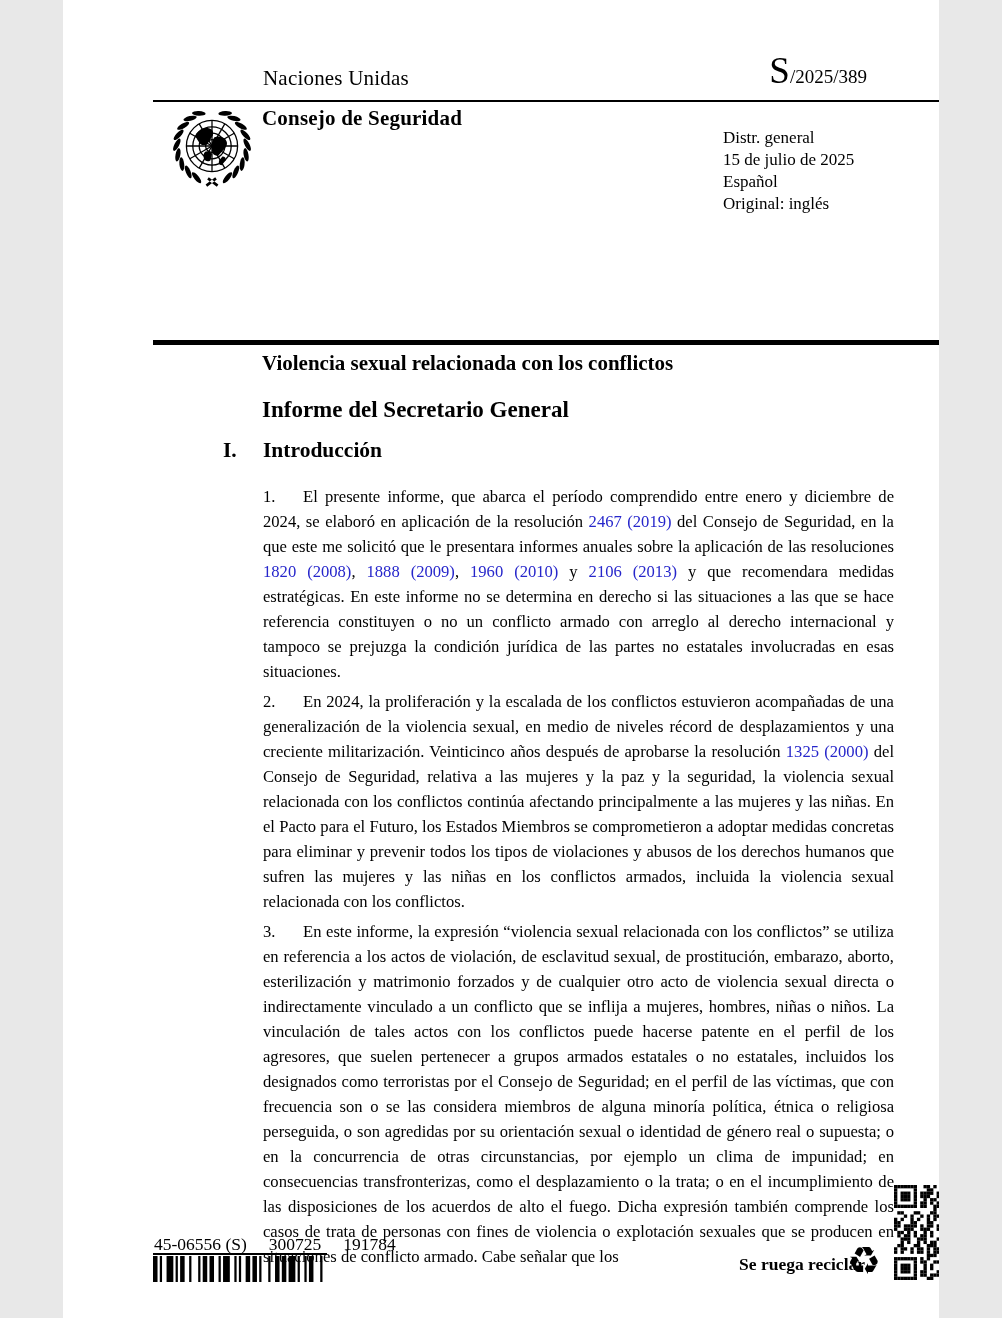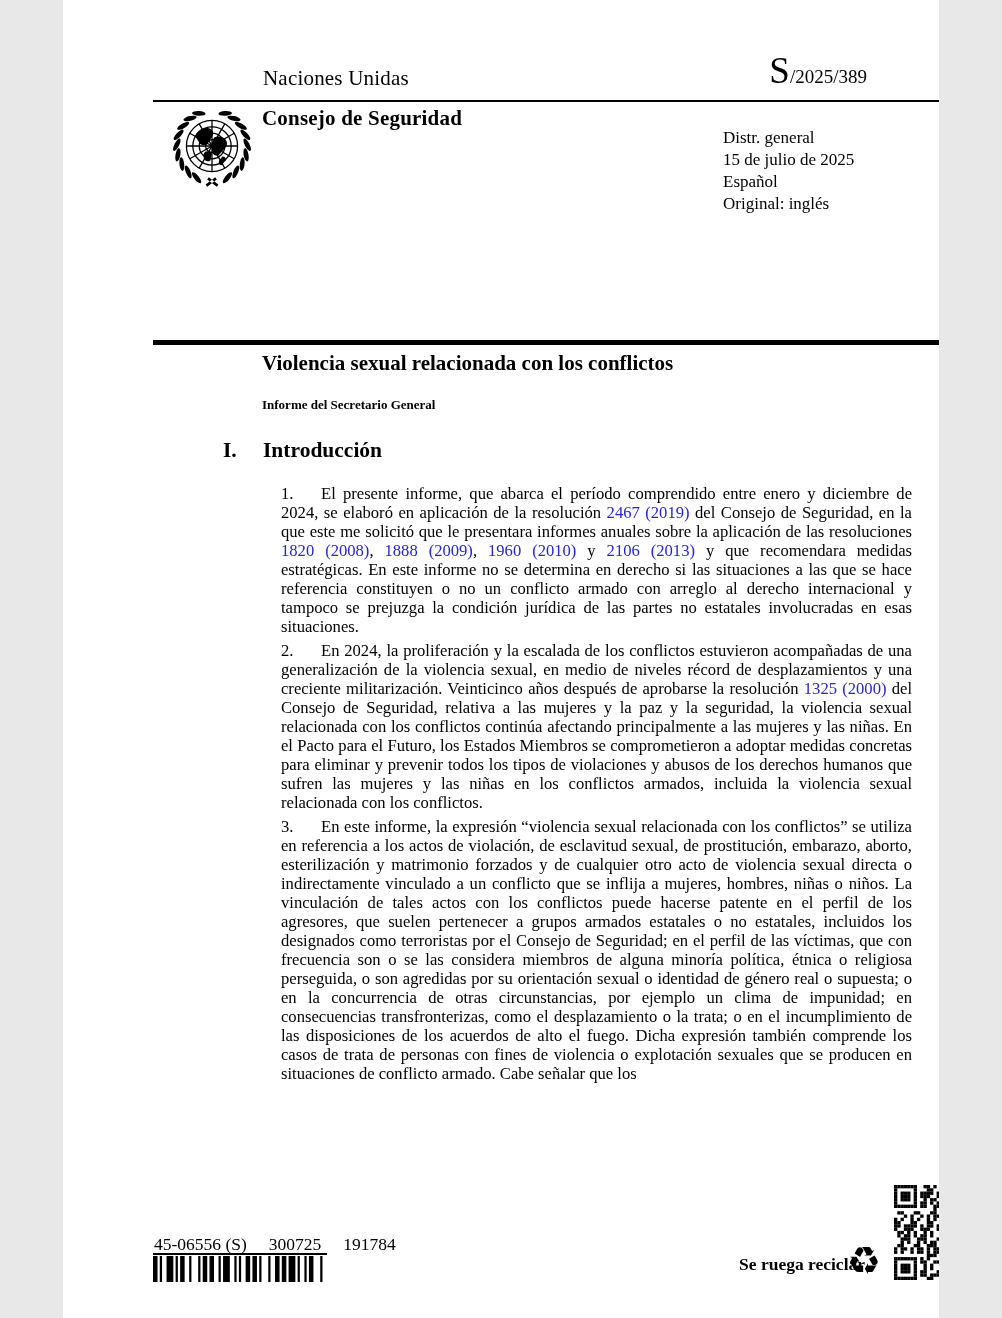--- a/index.html
+++ b/index.html
@@ -14,24 +14,24 @@
   .doc-symbol { position:absolute; right:72px; top:52px; display:flex; align-items:baseline; }
   .doc-symbol .big-s { font-size:37px; font-weight:400; line-height:1; }
   .doc-symbol .rest { font-size:19px; }
   .rule-thin { position:absolute; left:90px; top:100px; width:840px; height:2px; background:#000; }
   .emblem { position:absolute; left:101px; top:102px; width:96px; height:96px; }
   .org-title { position:absolute; left:199px; top:106px; font-size:21px; font-weight:bold; letter-spacing:0.2px; }
   .info-block { position:absolute; left:660px; top:119px; font-size:17px; line-height:22px;margin-top:8px; }
   
   .rule-thick { position:absolute; left:90px; top:340px; width:840px; height:5px; background:#000; }
   .doc-title { position:absolute; left:199px; top:351px; font-size:21px; font-weight:bold; }
-  .doc-subtitle { position:absolute; left:199px; top:397px; font-size:13px; font-weight:bold; }
+  .doc-subtitle { position:absolute; left:199px; top:397px; font-size:23px; font-weight:bold; }
   .section-heading { position:absolute; left:160px; top:438px; font-size:21.5px; font-weight:bold; display:flex; }
   .section-heading .sec-num { width:40px; }
-  .body-text { position:absolute; left:200px; top:484px; width:631px; font-size:16.6px; line-height:19px; text-align:justify;margin-left:18px; }
+  .body-text { position:absolute; left:200px; top:484px; width:631px; font-size:16.6px; line-height:25px; text-align:justify; }
   .para { margin:0 0 5px 0; }
   .para-num { display:inline-block; width:40px; }
   .res-link { color:var(--link-color, #2626cb); }
   
   .footer-id { position:absolute; left:91px; top:1234px; font-size:17.5px; white-space:nowrap; }
   .footer-id .gap1 { margin-right:22px; }
   .footer-id .gap2 { margin-right:22px; }
   .footer-rule { position:absolute; left:90px; top:1253px; width:174px; height:2px; background:#000; }
   .barcode { position:absolute; left:90px; top:1256px; width:174px; height:26px; }
   .recycle-note { position:absolute; left:676px; top:1254px; font-size:17.5px; font-weight:bold; }

